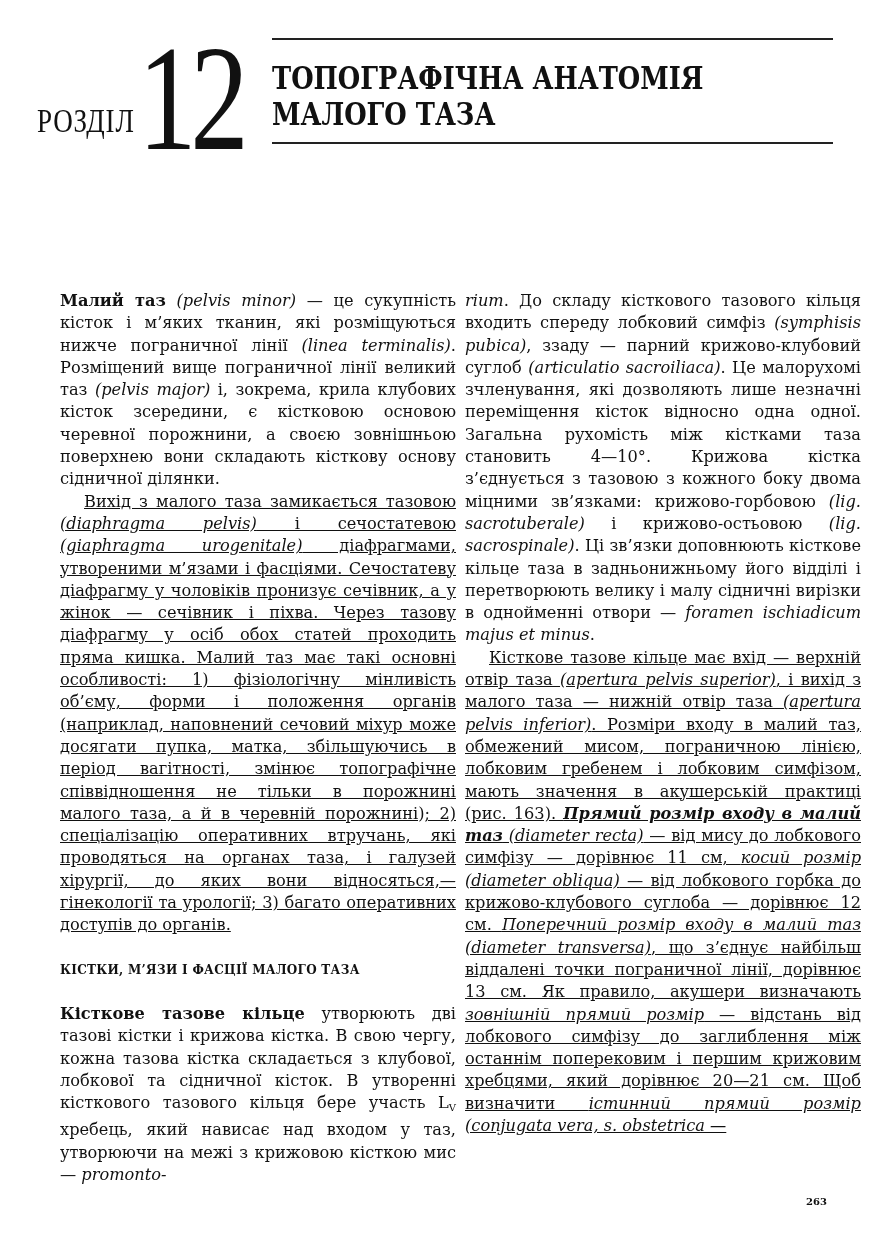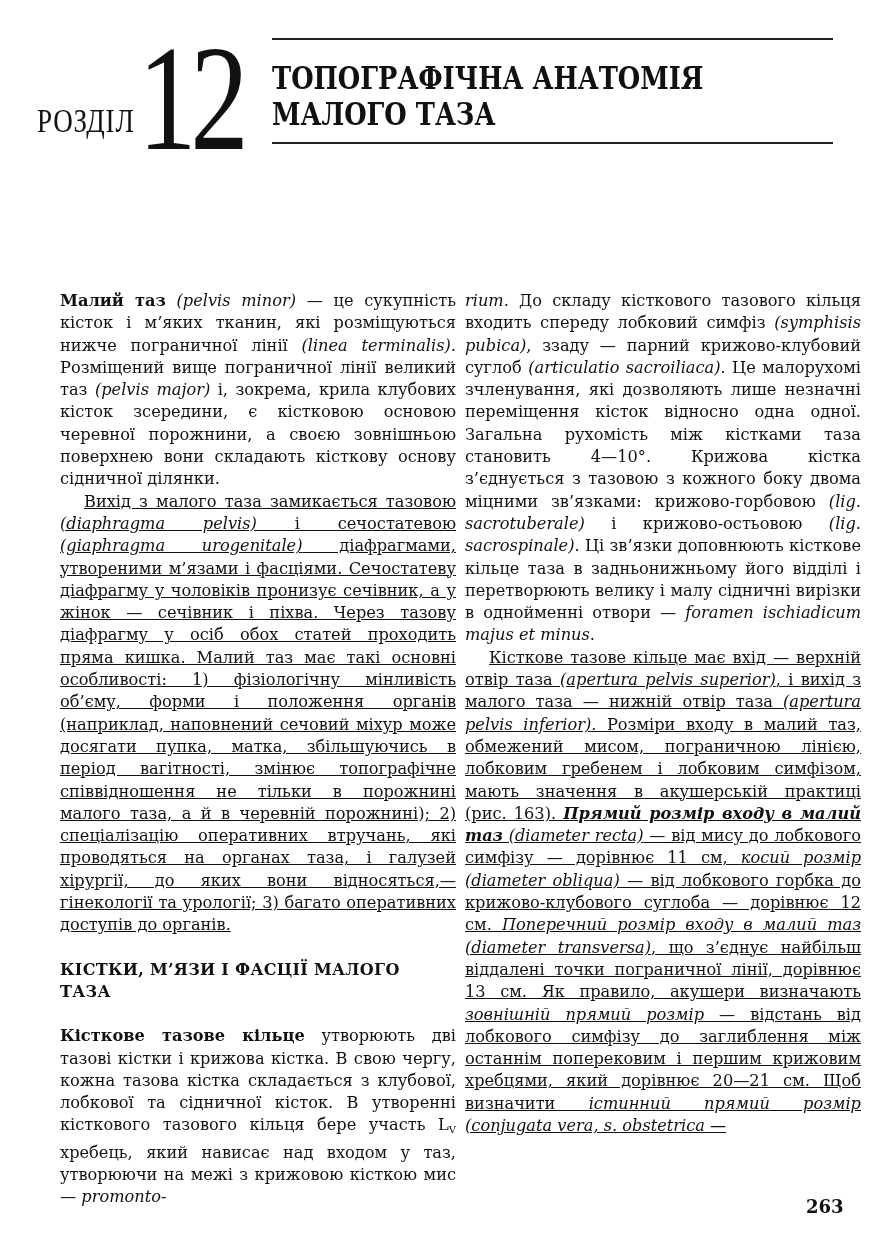--- a/index.html
+++ b/index.html
@@ -38,26 +38,26 @@
     }
     .col.left { left: 28px; margin-left: 32px; }
     .col.right { left: 465px; }
     .col p { margin: 0; text-indent: 0; }
     .col p.indent { text-indent: 24px; text-decoration: underline; }
     .b { font-weight: bold; }
     .i { font-style: italic; }
     .section-heading {
       margin: 22px 0 22px 0;
       font-family: "DejaVu Serif", serif; font-weight: bold;
-      font-size: 16px; letter-spacing: 0.3px; text-align: left;
+      font-size: 12px; letter-spacing: 0.3px; text-align: left;
     }
     .sub { font-size: 10px; vertical-align: -3px; }
     .page-number {
       position: absolute; left: 806px; top: 1196px;
-      font-family: "DejaVu Serif", serif; font-weight: bold; font-size: 18px;
+      font-family: "DejaVu Serif", serif; font-weight: bold; font-size: 10px;
     }
   </style>
 </head>
 <body>
 
 <div>
   <div class="chapter-label">РОЗДІЛ</div>
   <div class="chapter-number">12</div>
   <div class="rule top"></div>
   <div class="title">

